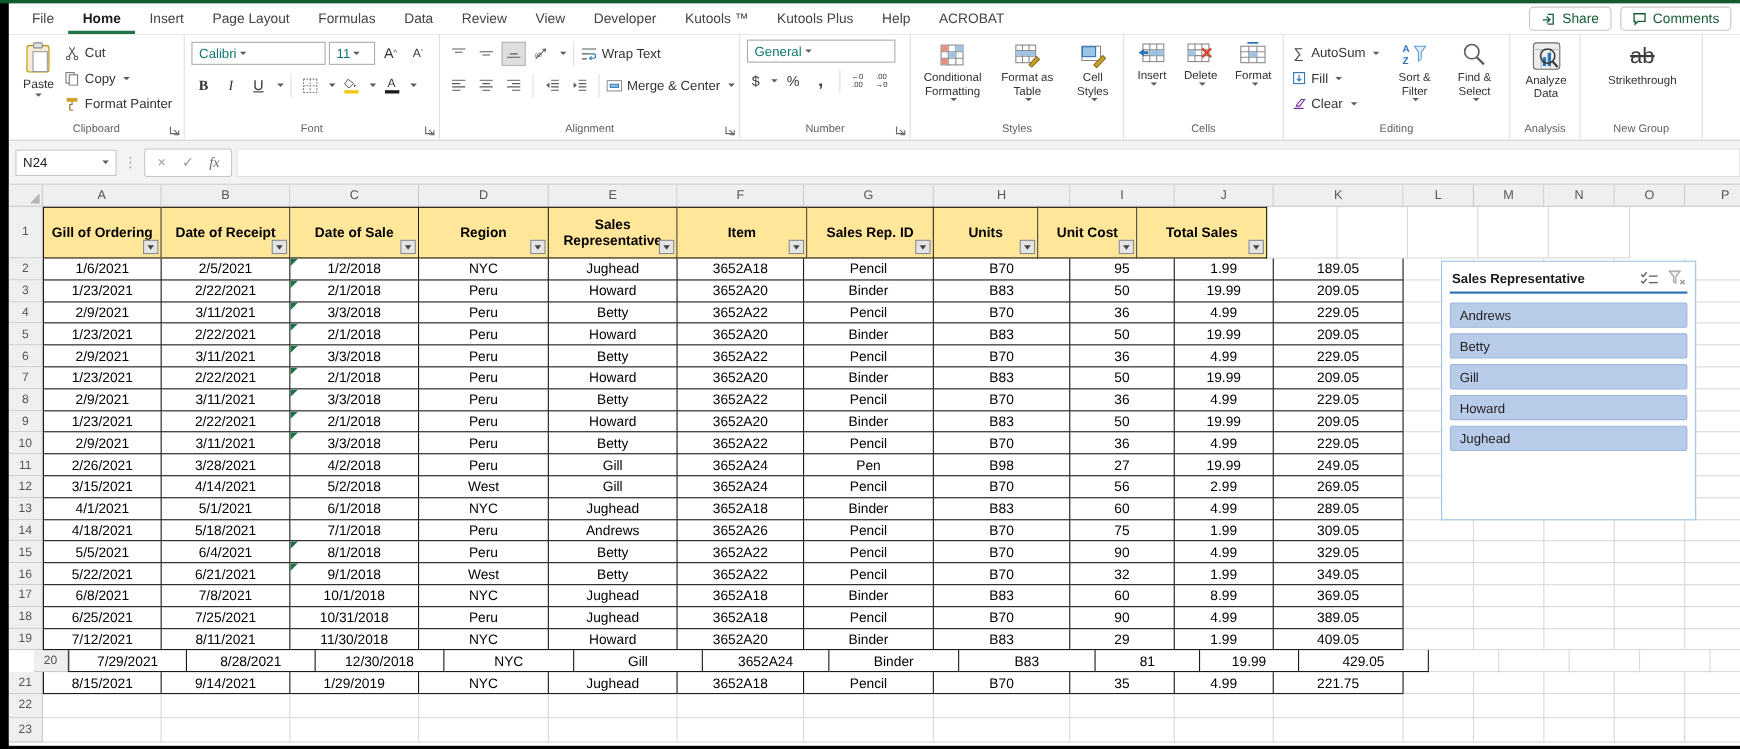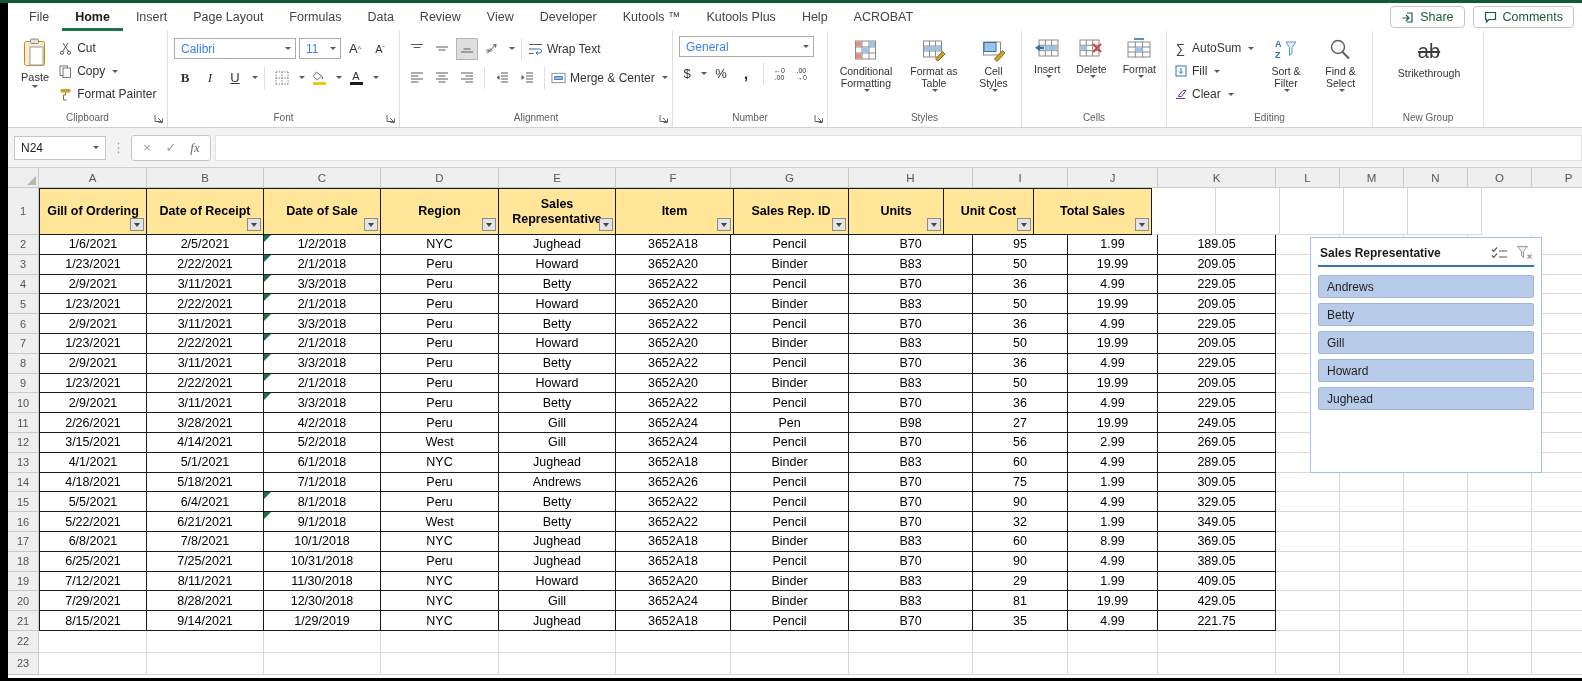--- a/index.html
+++ b/index.html
@@ -24,22 +24,22 @@
   .chev{display:inline-block;width:0;height:0;border-left:3px solid transparent;border-right:3px solid transparent;
     border-top:3.5px solid #5a5a5a;margin-left:3px;vertical-align:middle;flex:0 0 auto;}
   .bigbtn{display:flex;flex-direction:column;align-items:center;justify-content:flex-start;padding:2px 7px;
     font-size:11px;color:#333;}
   .bigbtn .blabel{margin-top:3px;}
   .bigbtn .chev{margin:2px 0 0 0;}
   .vcol{display:flex;flex-direction:column;justify-content:flex-start;gap:3px;padding-top:2px;}
   .sbtn{display:flex;align-items:center;gap:4px;font-size:12px;color:#333;height:20px;white-space:nowrap;text-align:center;}
   .icon16{width:15px;display:inline-flex;justify-content:center;}
   .frow{display:flex;align-items:center;gap:3px;height:25px;}
-  .combo{display:flex;align-items:center;justify-content:space-between;background:#fff;border:1px solid #ababab;
-    height:21px;padding:0 4px 0 6px;font-size:12px;color:#3b82f6;box-sizing:border-box;}
+  .combo{display:flex;align-items:center;background:#fff;border:1px solid #ababab;
+    height:21px;padding:0 4px 0 6px;font-size:12px;color:#0f766e;box-sizing:border-box;}
   .ibtn{display:inline-flex;align-items:center;justify-content:center;min-width:20px;height:20px;color:#333;
     font-size:13px;border:1px solid transparent;}
   .ibtn.pressed{background:#dedede;border:1px solid #b5b5b5;}
   .bold-b{font-weight:800;font-family:"Liberation Serif",serif;}
   .ital-i{font-style:italic;font-family:"Liberation Serif",serif;}
   .und-u{text-decoration:underline;}
   .colorstack{display:inline-flex;flex-direction:column;align-items:center;line-height:10px;}
   .colorbar{width:13px;height:3px;margin-top:1px;}
   .vsep{width:1px;background:#e1dfdd;height:22px;margin:0 3px;}
   .stk{display:flex;flex-direction:column;align-items:center;justify-content:flex-start;
@@ -494,20 +494,38 @@
               <path d="M14.5 14 L21 20.5" stroke="#5a5a5a" stroke-width="2"></path>
             </svg>
           </span>
         <span class="slabel">Find &amp; Select</span>
         <span class="chev"></span>
       </div>
     </div>
     <div class="rgl"><span>Editing</span></div>
   </div>
 
+  <div class="rgroup" style="width:64px">
+    <div class="rgc" style="justify-content:center;">
+      <div class="stk">
+        <span>
+            <svg width="28" height="26" viewBox="0 0 28 26">
+              <rect x="2" y="1" width="24" height="24" rx="3" fill="#ececec" stroke="#6a6a6a"></rect>
+              <path d="M2 7 H26 M9 7 V25 M17.5 7 V25" stroke="#bdbdbd"></path>
+              <rect x="10.5" y="14" width="3" height="8" fill="#2E75B6"></rect>
+              <rect x="15" y="10" width="3" height="12" fill="#2E75B6"></rect>
+              <circle cx="15" cy="13" r="6.5" fill="none" stroke="#3b3b3b" stroke-width="1.4"></circle>
+              <path d="M19.5 18 L24 23" stroke="#3b3b3b" stroke-width="2"></path>
+            </svg>
+          </span>
+        <span class="slabel">Analyze Data</span>
+      </div>
+    </div>
+    <div class="rgl"><span>Analysis</span></div>
+  </div>
 
   <div class="rgroup" style="width:111px">
     <div class="rgc" style="justify-content:center;">
       <div class="stk">
         <span style="text-decoration:line-through;font-size:20px;line-height:26px;color:#3b3b3b;">ab</span>
         <span class="slabel">Strikethrough</span>
       </div>
     </div>
     <div class="rgl"><span>New Group</span></div>
   </div>
@@ -952,21 +970,21 @@
       <div class="tcell" style="width: 124px;">B83</div>
       <div class="tcell" style="width: 95px;">29</div>
       <div class="tcell" style="width: 90px;">1.99</div>
       <div class="tcell" style="width: 118px;">409.05</div>
       <div class="gcell" style="width: 64px;"></div>
       <div class="gcell" style="width: 64px;"></div>
       <div class="gcell" style="width: 64px;"></div>
       <div class="gcell" style="width: 64px;"></div>
       <div class="gcell" style="width: 74px;"></div>
     </div>
-    <div class="srow" style="height: 19.8px;">
+    <div class="srow" style="height: 19.8px; padding-left: 23px;">
       <div class="gut">20</div>
       <div class="tcell tfirst" style="width: 108px;">7/29/2021</div>
       <div class="tcell" style="width: 117px;">8/28/2021</div>
       <div class="tcell" style="width: 117px;">12/30/2018</div>
       <div class="tcell" style="width: 118px;">NYC</div>
       <div class="tcell" style="width: 117px;">Gill</div>
       <div class="tcell" style="width: 115px;">3652A24</div>
       <div class="tcell" style="width: 118px;">Binder</div>
       <div class="tcell" style="width: 124px;">B83</div>
       <div class="tcell" style="width: 95px;">81</div>

